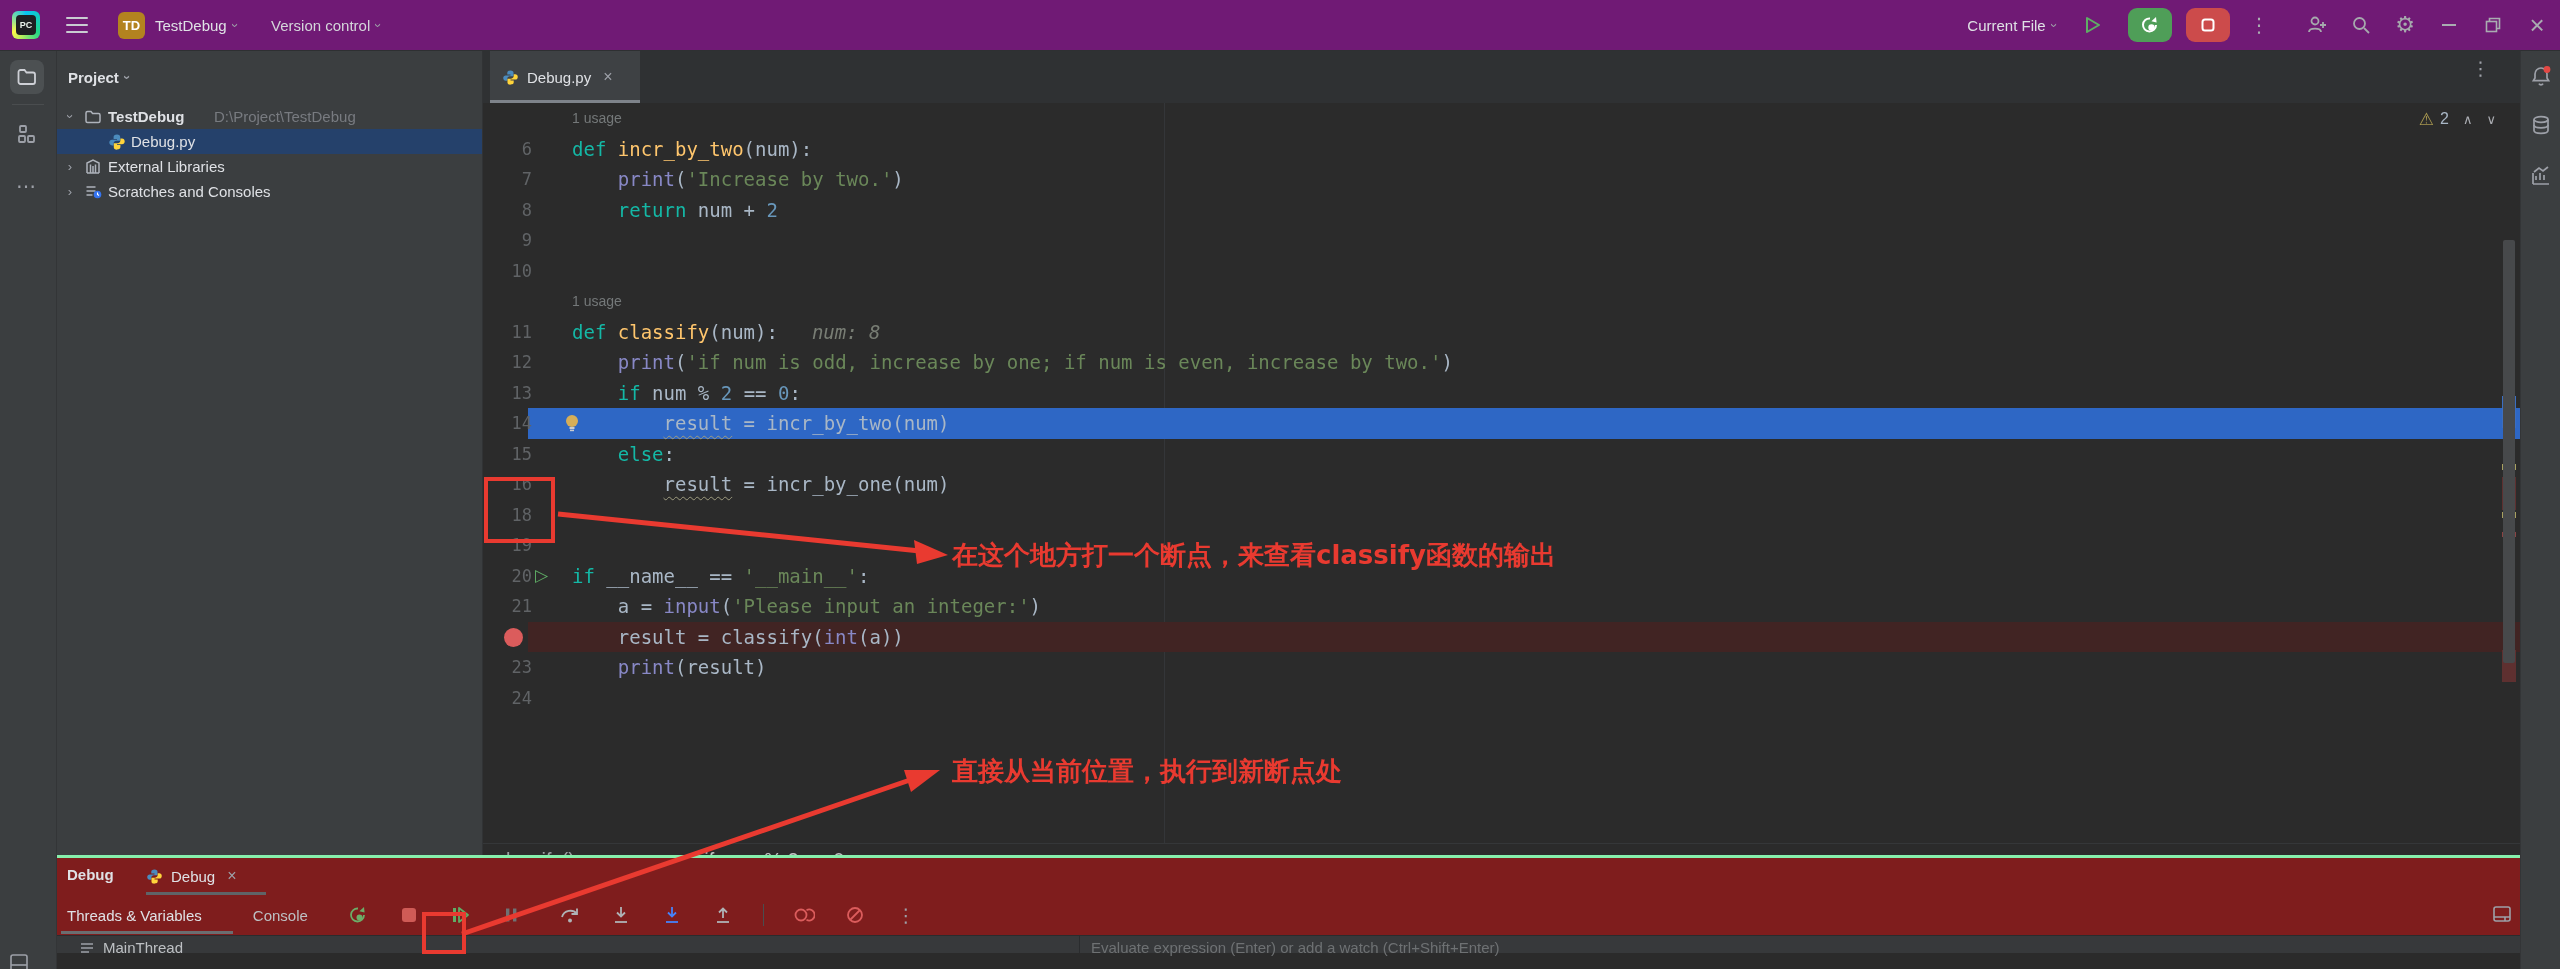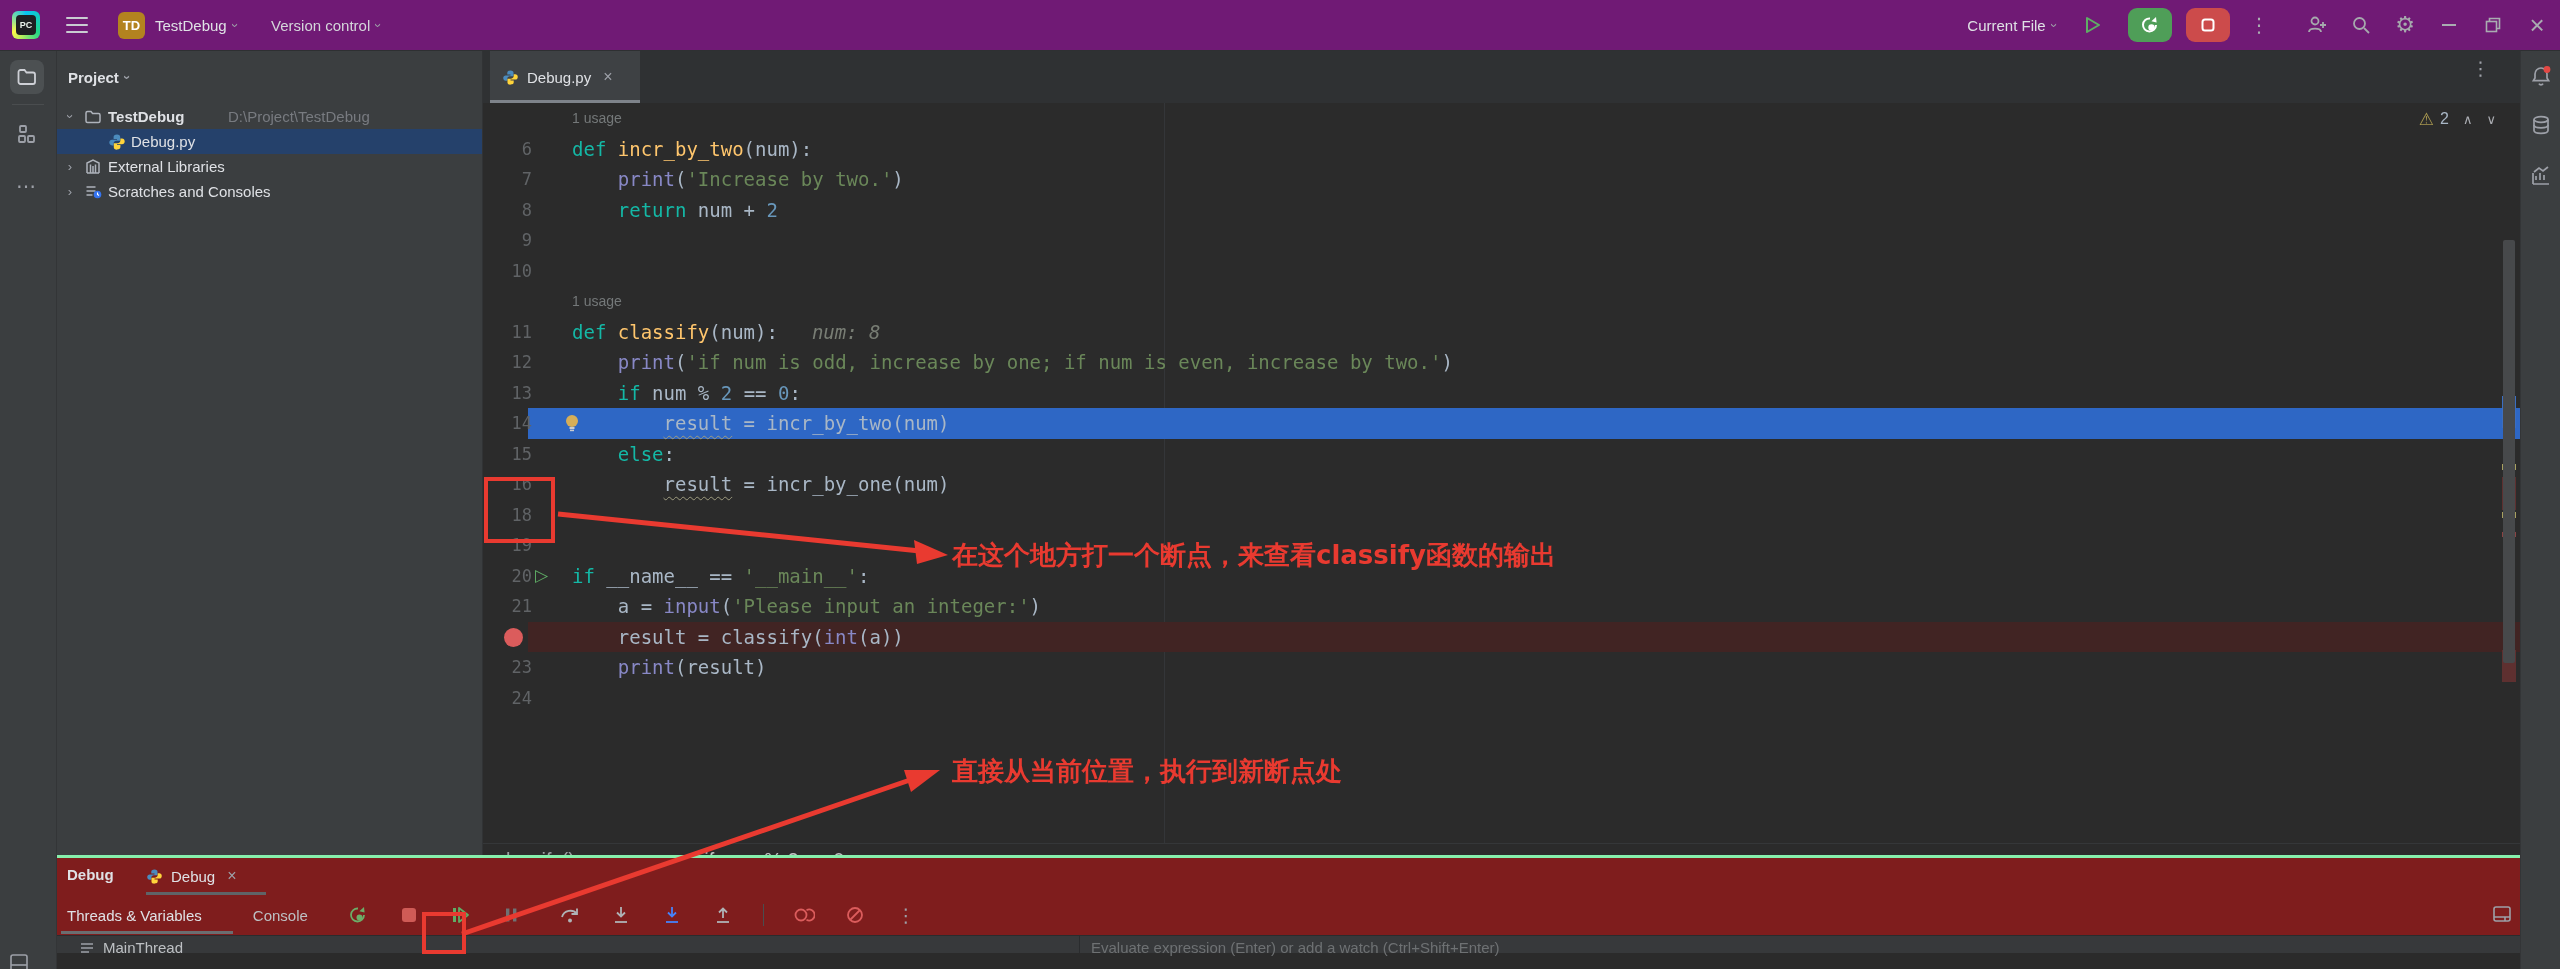--- a/index.html
+++ b/index.html
@@ -32,21 +32,21 @@
   .dots{color:#9DA0A8;font-size:20px;letter-spacing:2px;}
   
   .project{position:absolute;left:57px;top:51px;width:425px;height:824px;background:#3B3E40;border-right:1px solid #313335;}
   .pj-header{position:absolute;left:11px;top:10px;height:32px;display:flex;align-items:center;font-size:15px;font-weight:bold;}
   .tree-row{position:absolute;left:0;width:425px;height:25px;display:flex;align-items:center;font-size:15px;}
   .tr-sel{background:#25416B;}
   .t-chev{position:absolute;left:6px;color:#9DA0A8;font-size:13px;width:14px;text-align:center;}
   .t-ico{position:absolute;left:27px;width:18px;height:18px;}
   .t-label{position:absolute;left:51px;white-space:nowrap;}
   .t-label2{position:absolute;left:74px;white-space:nowrap;}
-  .t-path{position:absolute;left:157px;color:#787B80;white-space:nowrap;font-size:15px;margin-left:14px;}
+  .t-path{position:absolute;left:157px;color:#787B80;white-space:nowrap;font-size:15px;}
   .bold{font-weight:bold;}
   
   .editor{position:absolute;left:483px;top:51px;width:2037px;height:824px;background:#2B2B2B;}
   .tabbar{position:absolute;left:0;top:0;width:100%;height:52px;background:#2F3133;}
   .tab{position:absolute;left:7px;top:0;height:52px;width:150px;background:#3E4144;display:flex;align-items:center;}
   .tab-underline{position:absolute;left:7px;top:49px;width:150px;height:3px;background:#7E838A;}
   .tab .pyico{margin-left:12px;}
   .tab-label{font-size:15px;margin-left:8px;color:#DFE1E5;}
   .tab-x{margin-left:12px;color:#9DA0A8;font-size:16px;}
   .tab-kebab{position:absolute;right:30px;top:14px;color:#9DA0A8;font-size:19px;line-height:8px;}

